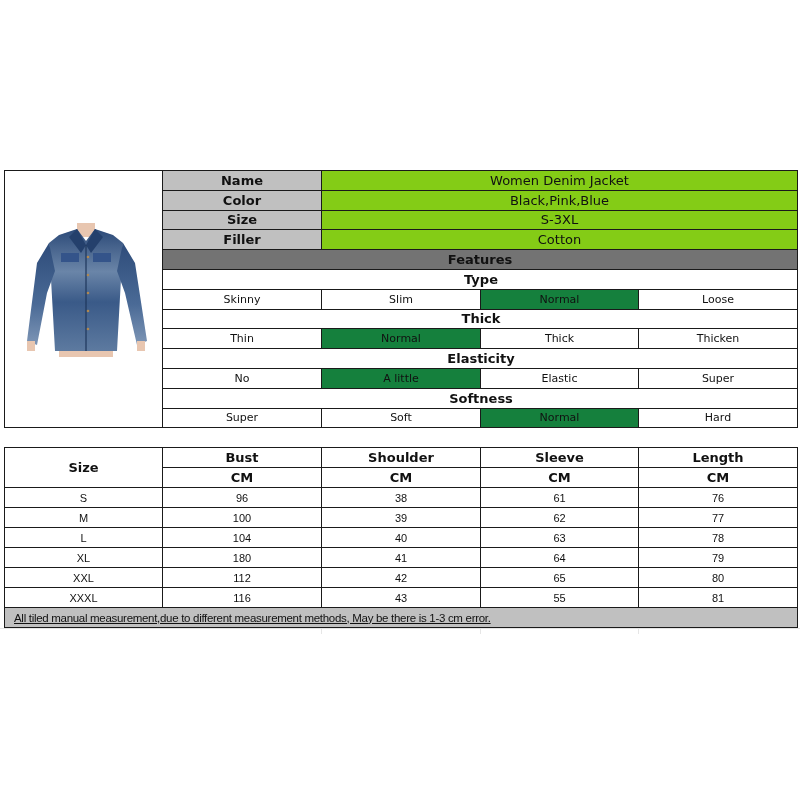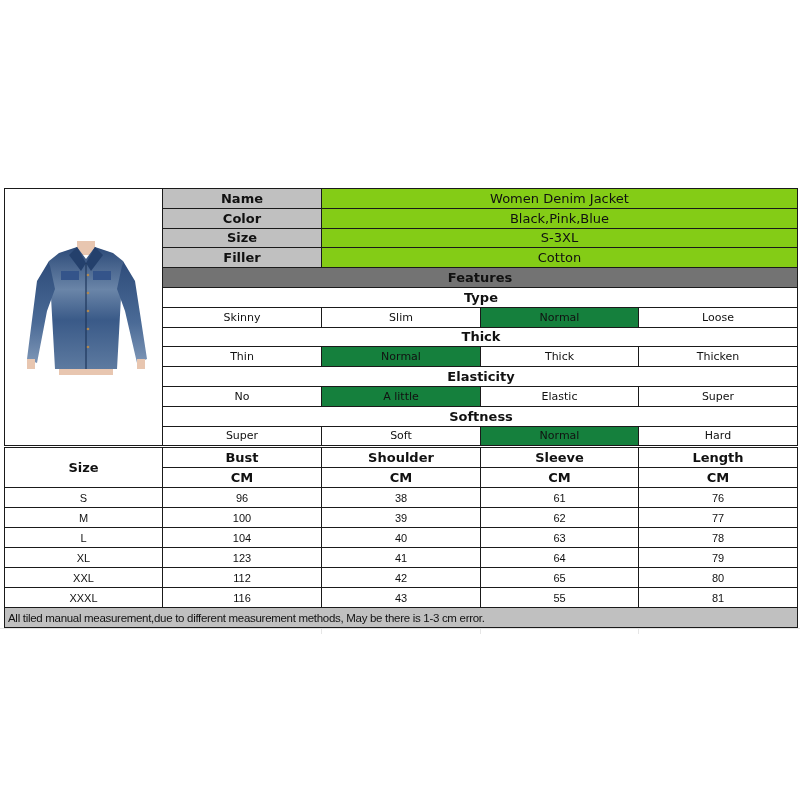--- a/index.html
+++ b/index.html
@@ -3,37 +3,37 @@
   <meta charset="utf-8">
   <style>
     * { box-sizing: border-box; margin: 0; padding: 0; }
     html, body { width: 800px; height: 800px; background: #ffffff; overflow: hidden; }
     body { position: relative; font-family: "DejaVu Sans", sans-serif; color: #111; }
 
     .tbl { position: absolute; border-collapse: collapse; table-layout: fixed; }
     .tbl td { border: 1.5px solid #1a1a1a; text-align: center; vertical-align: middle; padding: 0; overflow: hidden; white-space: nowrap; }
 
     
-    #spec { left: 4px; top: 188px; width: 793px; }
+    #spec { left: 4px; top: 170px; width: 793px; }
     #spec td { height: 19.8px; }
     .lbl { background: #c0c0c0; font-weight: bold; font-size: 13px; }
     .val { font-size: 13px; background: #84cc16; }
     .feat { background: #737373; font-weight: bold; font-size: 13px; }
     .cat { text-align: left; font-weight: bold; font-size: 13px; padding-left: 2px !important; }
     .opt { font-size: 11px; background: #fff; margin-left: 22px; }
     .opt.sel { background: #15803d; }
 
     .img-cell { background: #fff; position: relative; }
     .jacket { position: absolute; left: 14px; top: 52px; width: 134px; height: 160px; }
 
     
     #sizes { left: 4px; top: 447px; width: 793px; }
     #sizes td { height: 20px; font-family: "Liberation Sans", sans-serif; font-size: 11px; }
     #sizes .hd { font-family: "DejaVu Sans", sans-serif; font-weight: bold; font-size: 13px; }
-    #sizes .note { background: #c0c0c0; text-align: left; padding-left: 3px; font-size: 11.5px; letter-spacing: -0.3px; }
+    #sizes .note { background: #c0c0c0; text-align: left; padding-left: 9px; font-size: 11.5px; letter-spacing: -0.3px; text-decoration: underline; }
 
     .faint { position: absolute; background: #e6e6e6; }
   </style>
 </head>
 <body>
 
 <div class="faint" style="left:0;top:628px;width:800px;height:1px;"></div>
 <div class="faint" style="left:321px;top:628px;width:1px;height:6px;"></div>
 <div class="faint" style="left:480px;top:628px;width:1px;height:6px;"></div>
 <div class="faint" style="left:638px;top:628px;width:1px;height:6px;"></div>
@@ -181,21 +181,21 @@
   </tr>
   <tr>
     <td>L</td>
     <td>104</td>
     <td>40</td>
     <td>63</td>
     <td>78</td>
   </tr>
   <tr>
     <td>XL</td>
-    <td>123</td>
+    <td>180</td>
     <td>41</td>
     <td>64</td>
     <td>79</td>
   </tr>
   <tr>
     <td>XXL</td>
     <td>112</td>
     <td>42</td>
     <td>65</td>
     <td>80</td>

